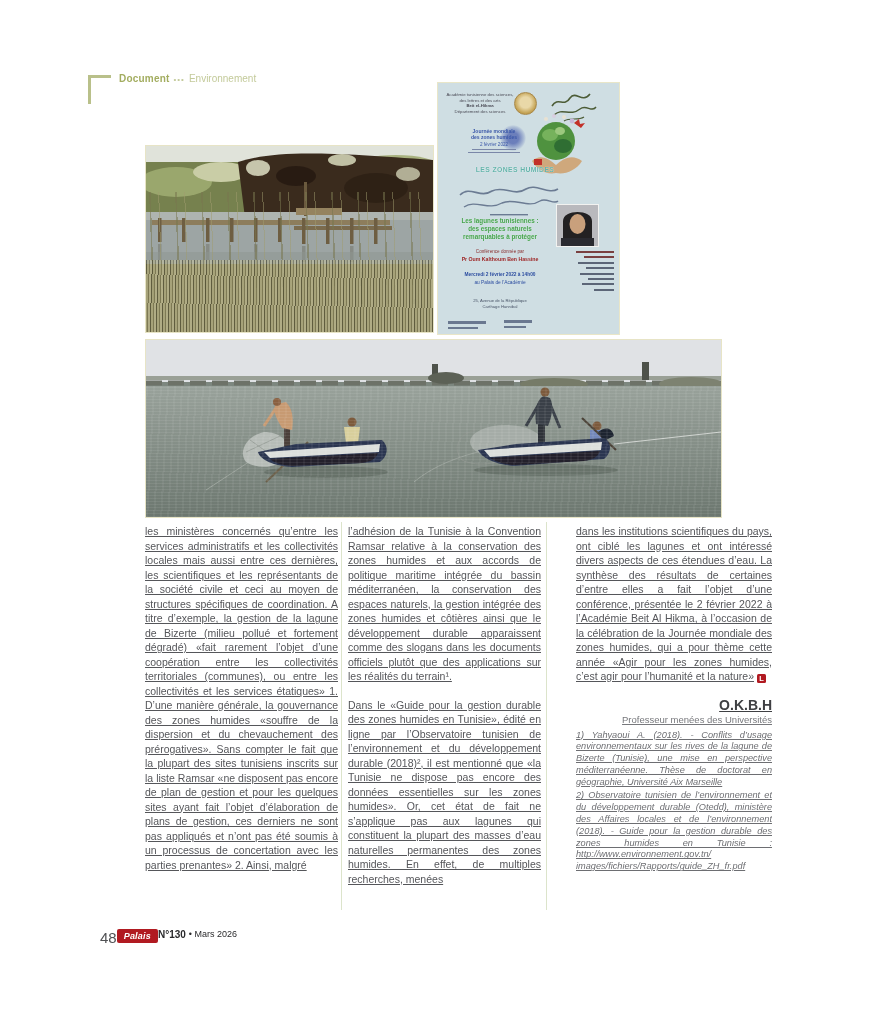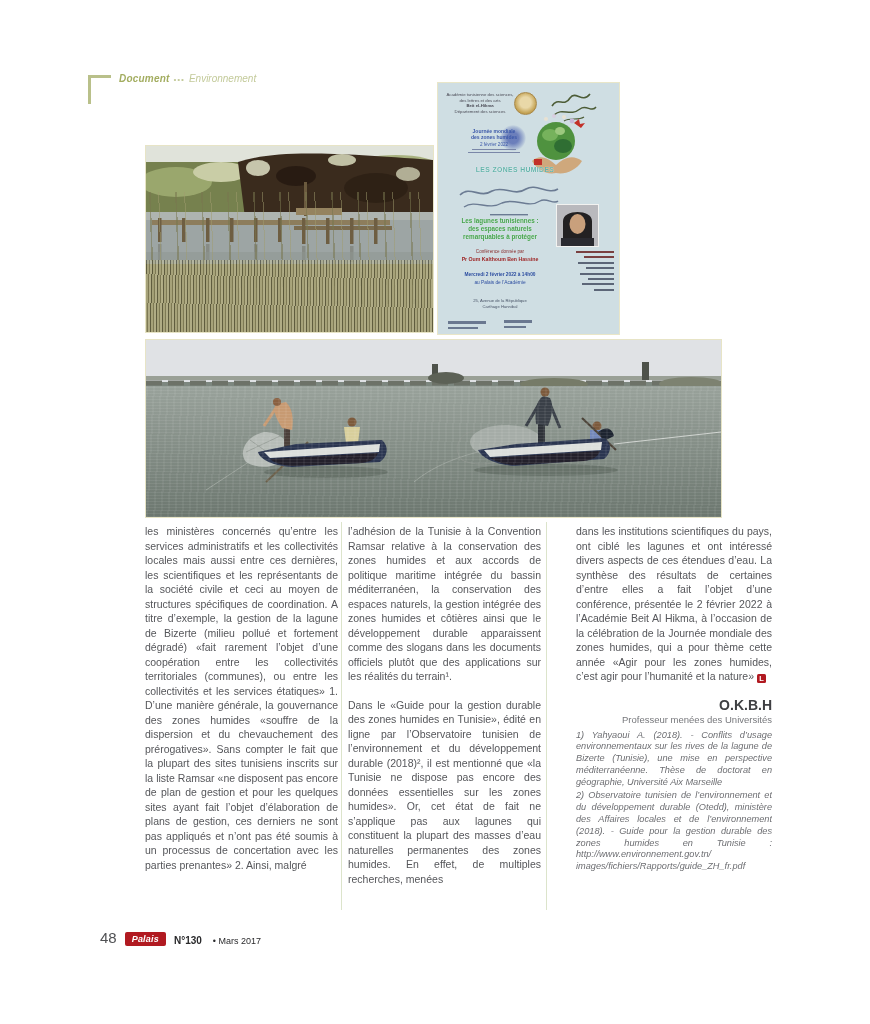--- a/index.html
+++ b/index.html
@@ -1,20 +1,20 @@
 <!DOCTYPE html>
 <html><head>
 <meta charset="utf-8">
 <style>
   html,body{margin:0;padding:0;background:#ffffff;}
   .page{position:relative;width:870px;height:1024px;background:#fff;overflow:hidden;
         font-family:"Liberation Sans",sans-serif;}
 
   
-  .hdr{position:absolute;left:88px;top:72px;display:flex;align-items:flex-start;font-style:italic;}
+  .hdr{position:absolute;left:88px;top:72px;display:flex;align-items:flex-start;}
   .bracket{width:20px;height:26px;border-left:3px solid #b9c08a;border-top:3px solid #b9c08a;margin-right:8px;margin-top:3px;}
   .hdr-text{font-size:10px;padding-top:1px;white-space:nowrap;}
   .hdr-doc{color:#a3ad60;font-weight:bold;letter-spacing:.2px;}
   .hdr-dots{color:#c3ca9a;font-size:8px;margin:0 4px;letter-spacing:1px;}
   .hdr-env{color:#c3ca9a;}
 
   
   .photo{position:absolute;border:1px solid #e7e4c6;overflow:hidden;}
   #lagoon{left:145px;top:145px;width:287px;height:186px;background:#9da5a4;}
   #fisher{left:145px;top:339px;width:575px;height:177px;background:#7d877f;}
@@ -57,32 +57,32 @@
   .addr{left:6px;top:215px;width:112px;text-align:center;font-size:4.2px;line-height:5.6px;color:#4a5568;}
   .ar-col{left:132px;top:168px;width:44px;}
   .ar-col div{height:2px;margin:0 0 3.4px auto;background:#5c6678;}
   .ar-col div.rd{background:#7a4040;}
   .microbars div{height:2.5px;background:#6a7890;margin-bottom:3px;}
 
   
   .col{position:absolute;top:524px;width:193px;height:392px;color:#55565a;font-size:10.5px;
        line-height:14.5px;text-align:justify;overflow:hidden;}
   #c1{left:145px;} #c2{left:348px;} #c3{left:576px;width:196px;}
-  .col p{margin:0 0 14px 0;}
+  .col p{margin:0 0 14px 0;text-decoration:underline;}
   .rule{position:absolute;top:522px;height:388px;width:1px;background:#dce4cb;}
   #r1{left:341px;} #r2{left:546px;}
   .sig{text-align:right;font-weight:bold;font-size:14px;color:#3f4043;margin:2px 0 0 0 !important;}
   .sigtitle{text-align:right;font-size:9.5px;color:#77787c;margin:1px 0 0 0 !important;}
   .fnotes{margin-top:2px;font-style:italic;font-size:9.2px;line-height:11.8px;color:#6d6e72;}
   .fnotes p{margin:0 0 2px 0;}
   .endmark{display:inline-block;width:9px;height:9px;background:#b11a21;color:#fff;font-weight:bold;
            font-size:7.5px;line-height:9px;text-align:center;border-radius:1.5px;margin-left:3px;vertical-align:-1px;}
 
   
-  .footer{position:absolute;left:100px;top:929px;display:flex;align-items:flex-end;gap:8px;}
+  .footer{position:absolute;left:100px;top:929px;display:flex;align-items:flex-start;gap:0;}
   .pageno{font-size:15px;color:#505154;}
   .logo{background:#b11a21;color:#fff;font-style:italic;font-weight:bold;font-size:9px;
         padding:2px 7px;border-radius:2px;letter-spacing:.2px;}
   .issue{font-size:10px;color:#2a2a2c;font-weight:bold;}
   .issuedate{font-size:9px;color:#2a2a2c;font-weight:normal;margin-left:3px;}
 </style>
 </head>
 <body>
 
 <div class="page">
@@ -297,16 +297,16 @@
     <div class="fnotes">
       <p>1) Yahyaoui A. (2018). - Conflits d’usage environnementaux sur les rives de la lagune de Bizerte (Tunisie), une mise en perspective méditerranéenne. Thèse de doctorat en géographie, Université Aix Marseille</p>
       <p>2) Observatoire tunisien de l’environnement et du développement durable (Otedd), ministère des Affaires locales et de l’environnement (2018). - Guide pour la gestion durable des zones humides en Tunisie : http://www.environnement.gov.tn/ images/fichiers/Rapports/guide_ZH_fr.pdf</p>
     </div>
   </div>
 
   <div class="footer">
     <span class="pageno">48</span>
     <span class="logo">Palais</span>
     <span class="issue">N°130</span>
-    <span class="issuedate">• Mars 2017</span>
+    <span class="issuedate">• Mars 2026</span>
   </div>
 
 </div>
 
 </body></html>

